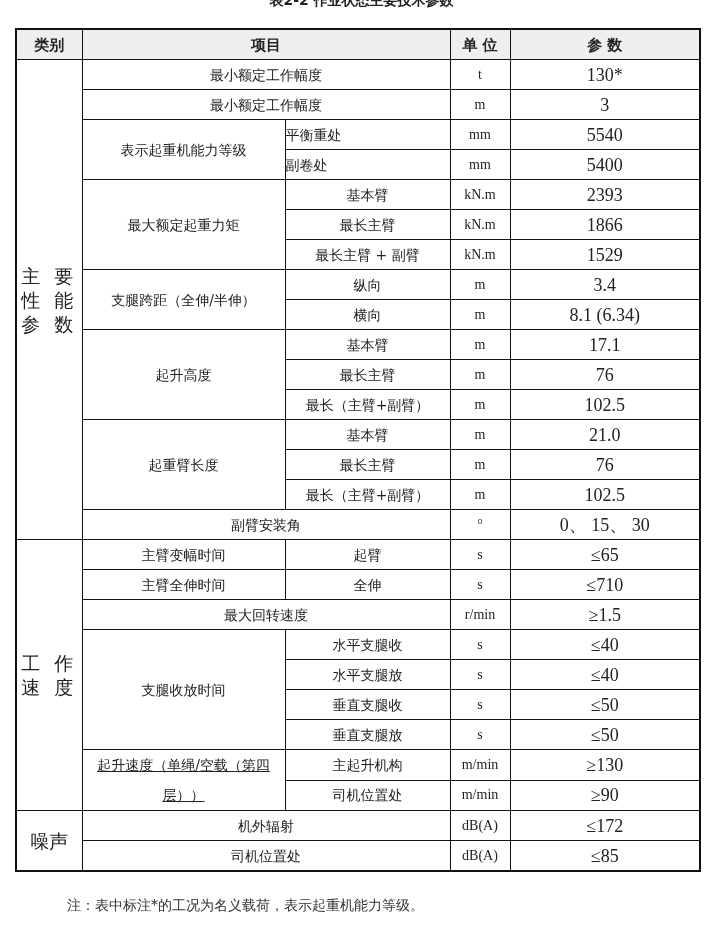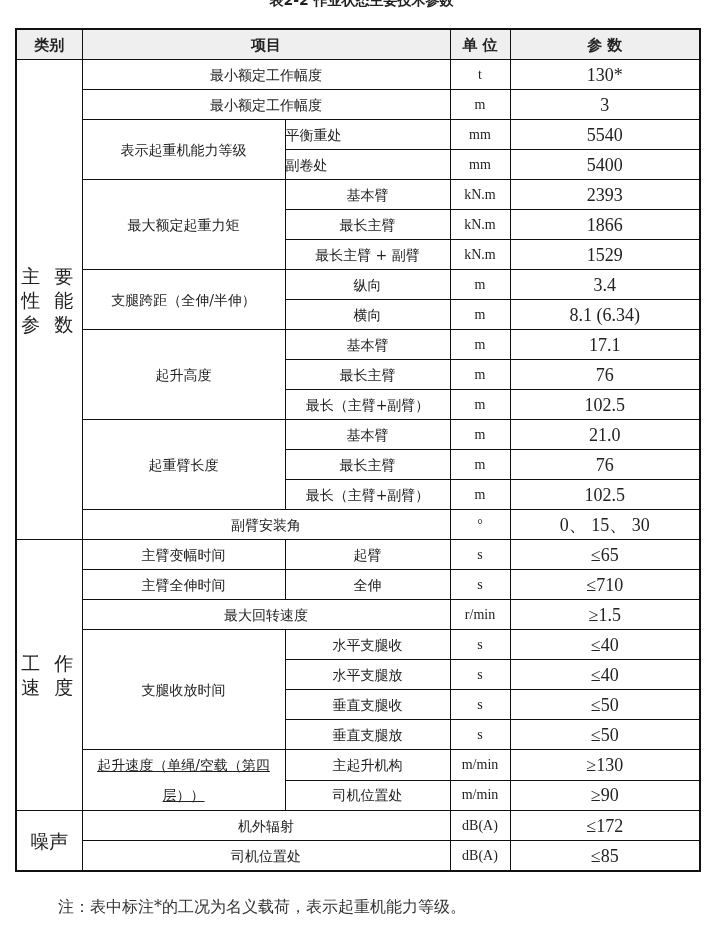--- a/index.html
+++ b/index.html
@@ -6,21 +6,21 @@
   body{width:723px;height:925px;position:relative;overflow:hidden;font-family:"DejaVu Serif","Liberation Serif",serif;color:#222;}
   .title{position:absolute;top:-8px;left:0;width:723px;text-align:center;font-family:"DejaVu Sans","Liberation Sans",sans-serif;font-weight:bold;font-size:14px;color:#222;height:16px;line-height:16px;}
   table{position:absolute;left:15px;top:28px;width:684px;border-collapse:collapse;table-layout:fixed;}
   td,th{border:1.5px solid #111;text-align:center;vertical-align:middle;font-size:14px;padding:0;height:29px;line-height:18px;font-weight:normal;}
   th{background:#efefef;font-family:"DejaVu Sans","Liberation Sans",sans-serif;font-weight:bold;font-size:15px;height:29px;}
   table{border:2px solid #111;}
   .cat{font-size:19px;line-height:24px;letter-spacing:4px;text-align:center;}
   .left{text-align:left;}
   .unit{font-family:"Liberation Serif","DejaVu Serif",serif;font-size:14px;}
   .val{font-family:"Liberation Serif","DejaVu Serif",serif;font-size:18px;border-radius:6px;}
-  .note{position:absolute;left:58px;top:897px;font-size:16px;color:#333;}
+  .note{position:absolute;left:67px;top:897px;font-size:14px;color:#333;}
 </style>
 </head>
 <body>
 
 <div class="title">表2-2 作业状态主要技术参数</div>
 
 <table>
   <colgroup>
     <col style="width:66px">
       <col style="width:203px">

